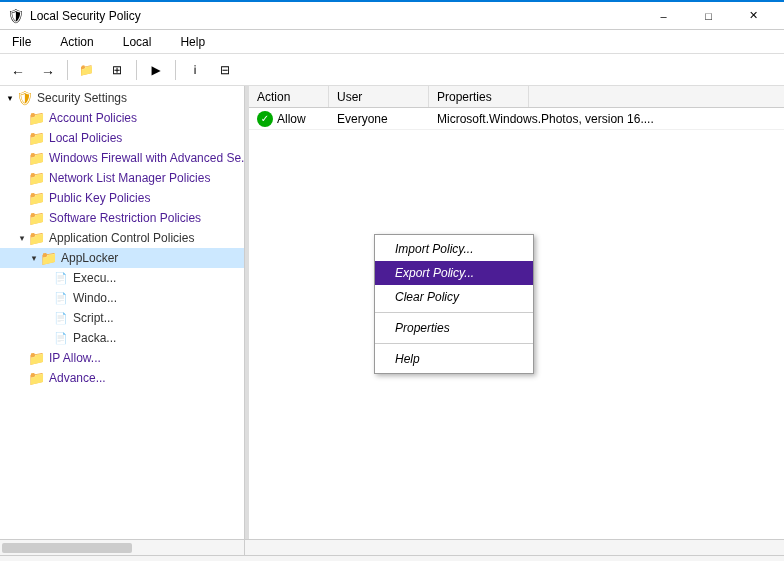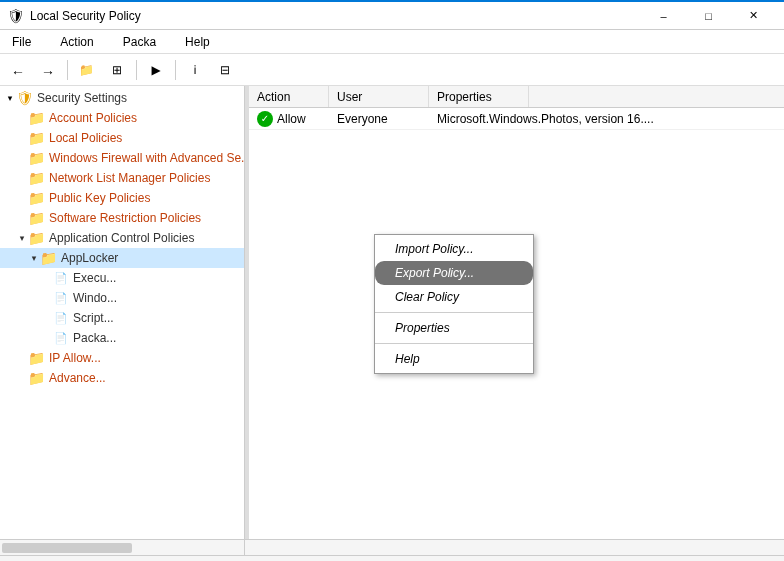--- a/index.html
+++ b/index.html
@@ -137,21 +137,21 @@
       display: inline-flex;
       align-items: center;
       justify-content: center;
       flex-shrink: 0;
       margin-right: 3px;
     }
     .folder-icon { color: #e8a000; font-size: 14px; }
     .doc-icon { color: #4a7ab5; font-size: 11px; }
     .tree-label {
       font-size: 12px;
-      color: #c2410c;
+      color: #4c1d95;
     }
     .tree-label.dark { color: #333; }
 
     
     .indent-0 { padding-left: 4px; }
     .indent-1 { padding-left: 16px; }
     .indent-2 { padding-left: 28px; }
     .indent-3 { padding-left: 40px; }
 
     
@@ -243,23 +243,22 @@
       padding: 2px 0;
       font-style: italic;
     }
     .ctx-item {
       padding: 5px 20px;
       cursor: pointer;
       font-size: 12px;
       white-space: nowrap;
     }
     .ctx-item.highlighted {
-      background: #737373;
+      background: #4c1d95;
       color: #fff;
-      border-radius: 9px;
     }
     .ctx-separator {
       height: 1px;
       background: #ccc;
       margin: 3px 0;
     }
 
     
     .splitter {
       width: 4px;
@@ -284,21 +283,21 @@
   <div class="title-bar-controls">
     <button class="title-btn">–</button>
     <button class="title-btn">□</button>
     <button class="title-btn close">✕</button>
   </div>
 </div>
 
 <div class="menu-bar">
   <div class="menu-item">File</div>
   <div class="menu-item">Action</div>
-  <div class="menu-item">Packa</div>
+  <div class="menu-item">Local</div>
   <div class="menu-item">Help</div>
 </div>
 
 <div class="toolbar">
   <button class="toolbar-btn">←</button>
   <button class="toolbar-btn">→</button>
   <div class="toolbar-separator"></div>
   <button class="toolbar-btn" style="font-size:12px;">📁</button>
   <button class="toolbar-btn" style="font-size:12px;">⊞</button>
   <div class="toolbar-separator"></div>

